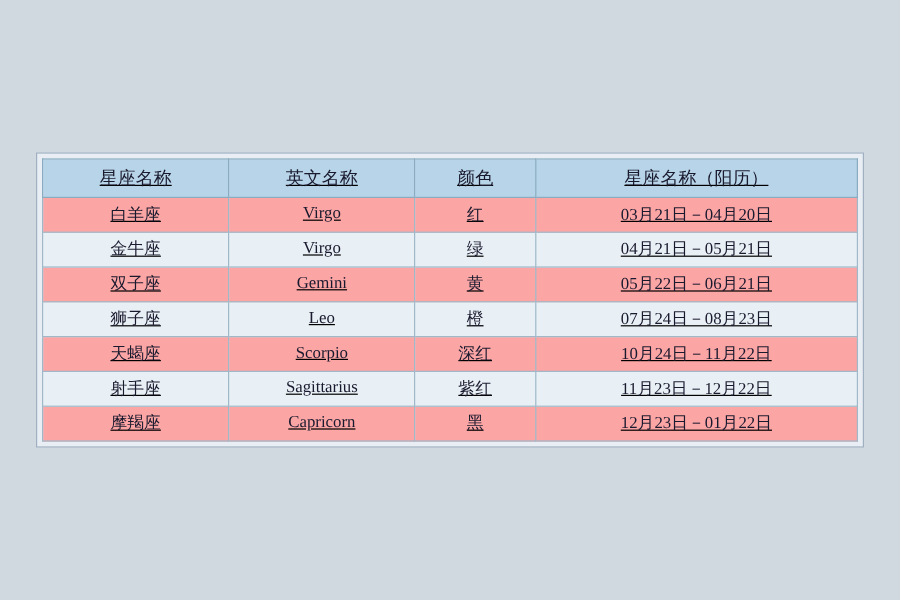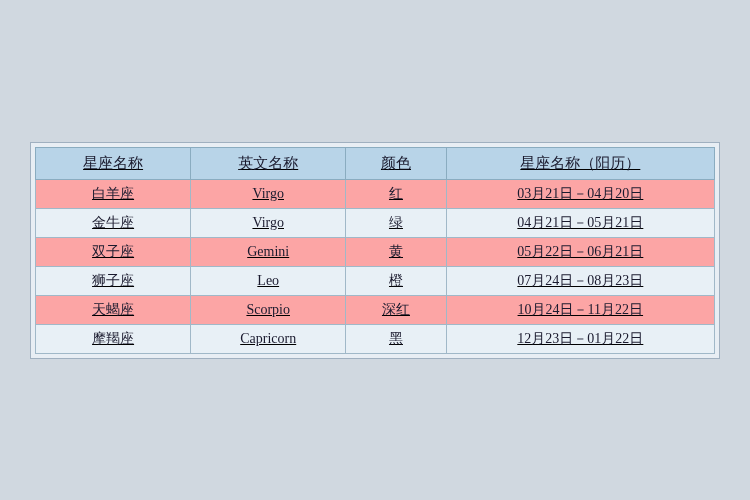--- a/index.html
+++ b/index.html
@@ -85,20 +85,26 @@
           <td>橙</td>
           <td>07月24日－08月23日</td>
         </tr>
         <tr>
           <td>天蝎座</td>
           <td>Scorpio</td>
           <td>深红</td>
           <td>10月24日－11月22日</td>
         </tr>
         <tr>
+          <td>射手座</td>
+          <td>Sagittarius</td>
+          <td>紫红</td>
+          <td>11月23日－12月22日</td>
+        </tr>
+        <tr>
           <td>摩羯座</td>
           <td>Capricorn</td>
           <td>黑</td>
           <td>12月23日－01月22日</td>
         </tr>
       </tbody>
   </table>
 </div>
 
 </body></html>

